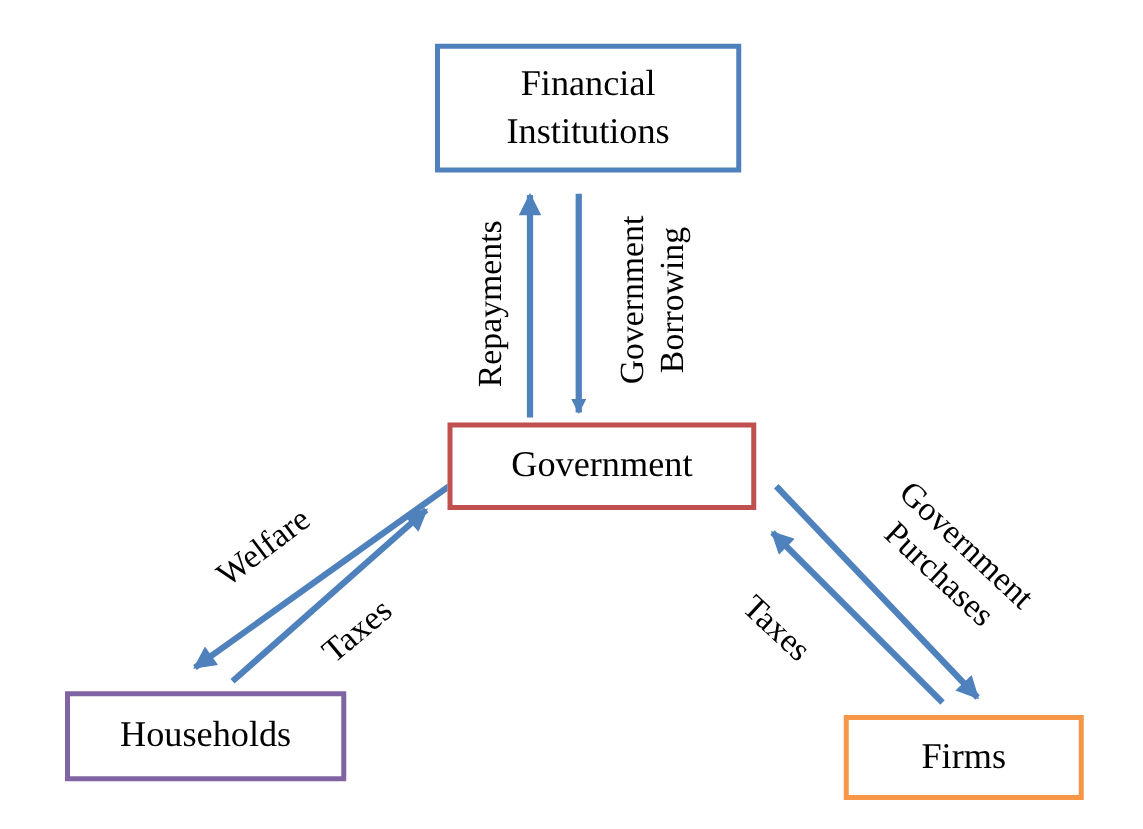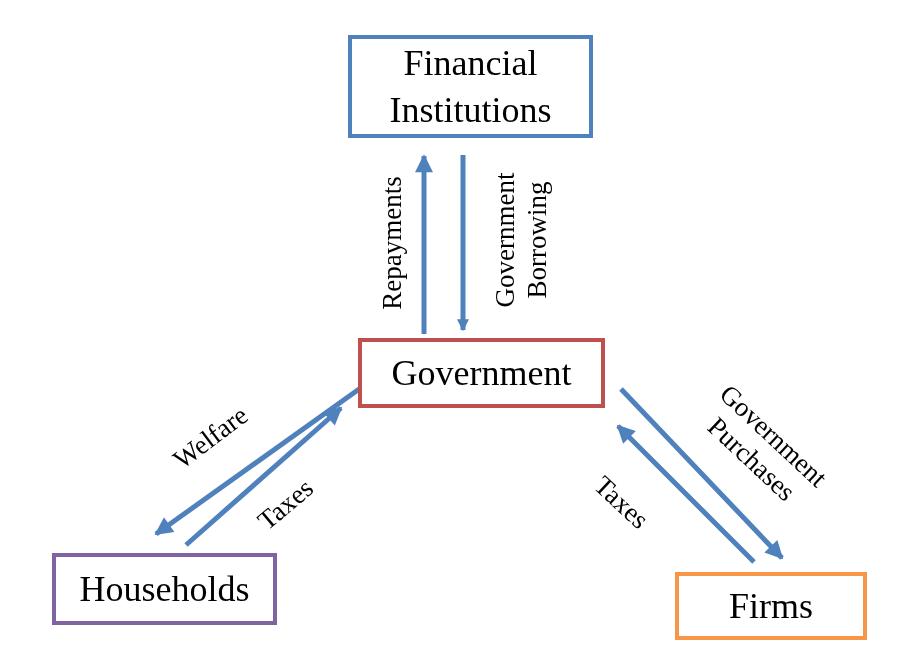--- a/index.html
+++ b/index.html
@@ -28,21 +28,21 @@
   }
   .node {
     position: absolute;
     display: flex;
     align-items: center;
     justify-content: center;
     text-align: center;
     background: #ffffff;
     border: 4px solid #888;
     color: #000000;
-    font-size: 36px;
+    font-size: 29px;
     line-height: 1.3;
   }
   .node-fi        { left: 348px; top: 35px;  width: 237px; height: 95px; }
   .node-gov       { left: 358px; top: 338px; width: 239px; height: 62px; }
   .node-hh        { left: 52px;  top: 553px; width: 217px; height: 64px; }
   .node-firms     { left: 675px; top: 572px; width: 184px; height: 60px; }
   .flow-label {
     position: absolute;
     color: #000000;
     font-size: 27px;

